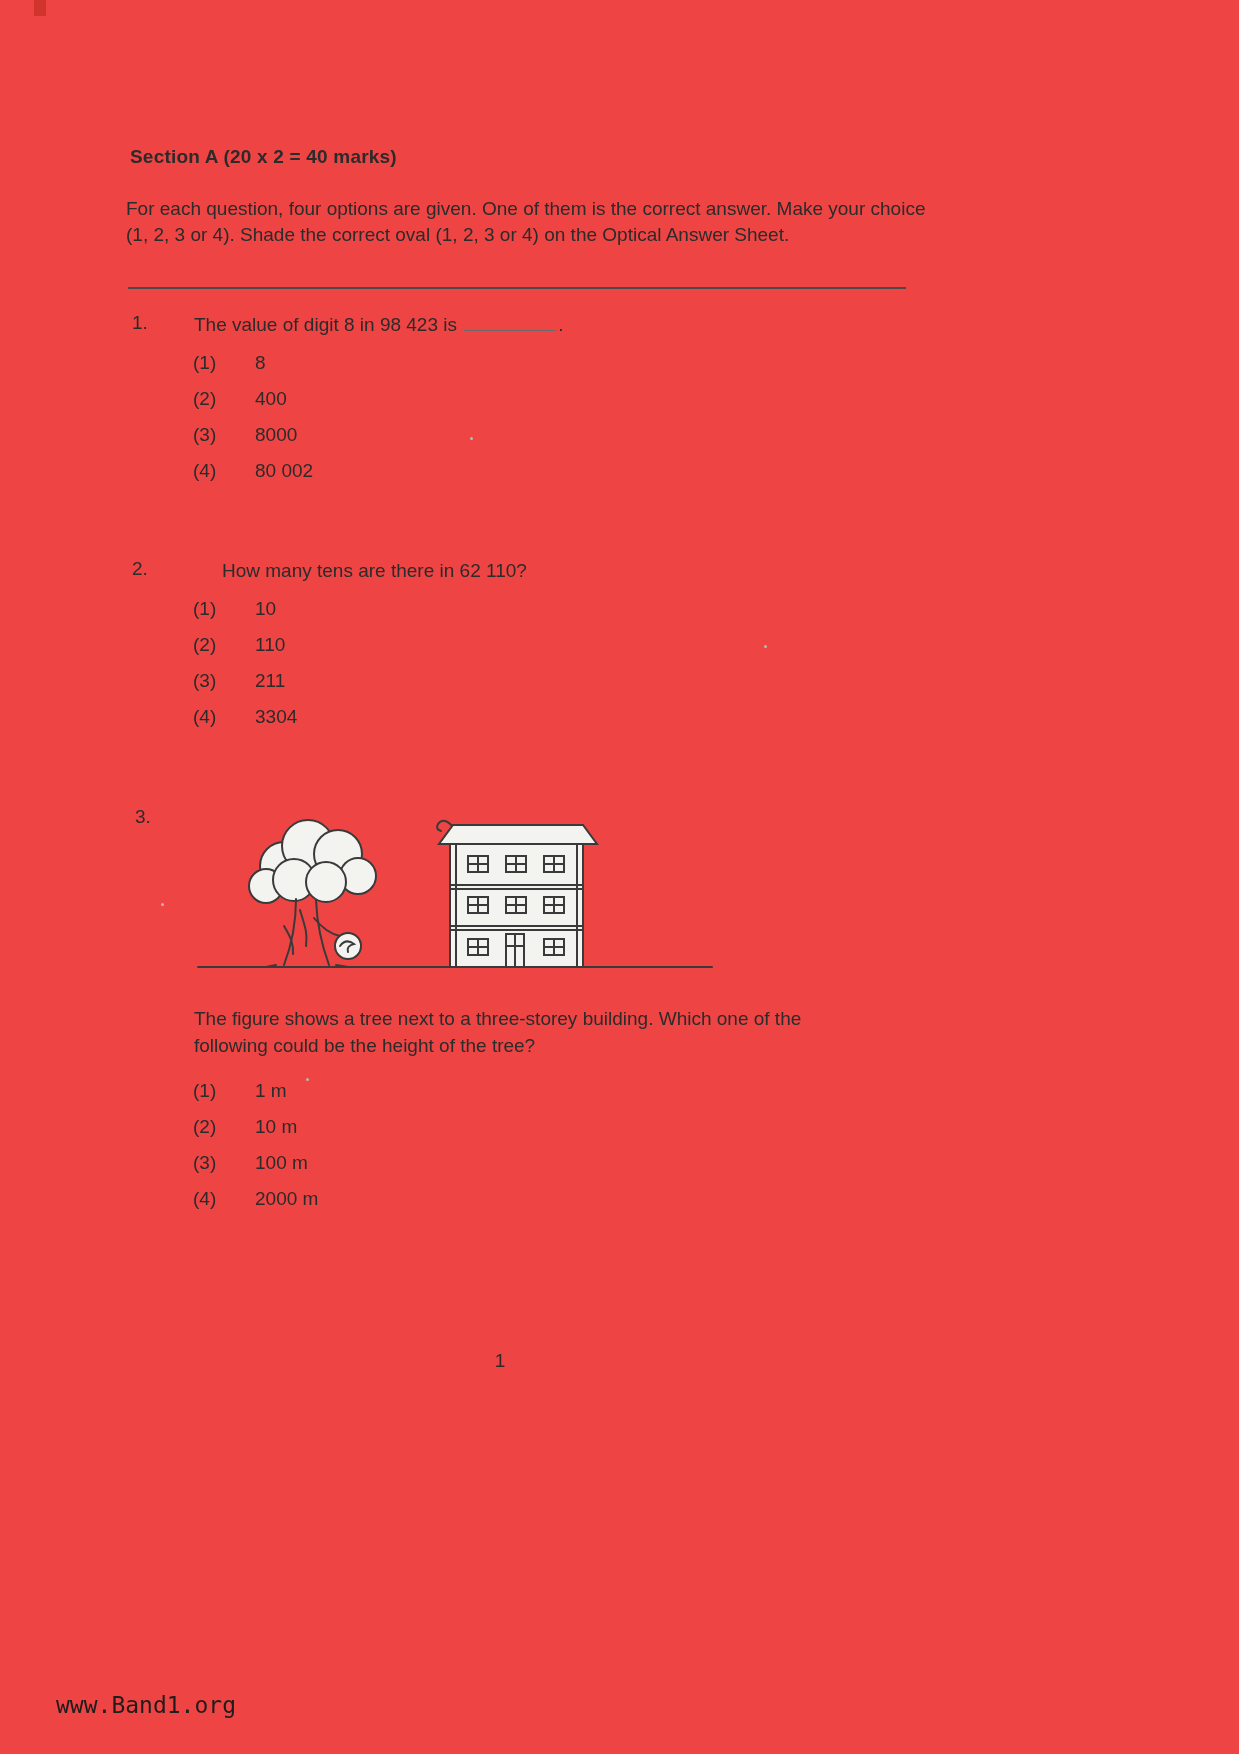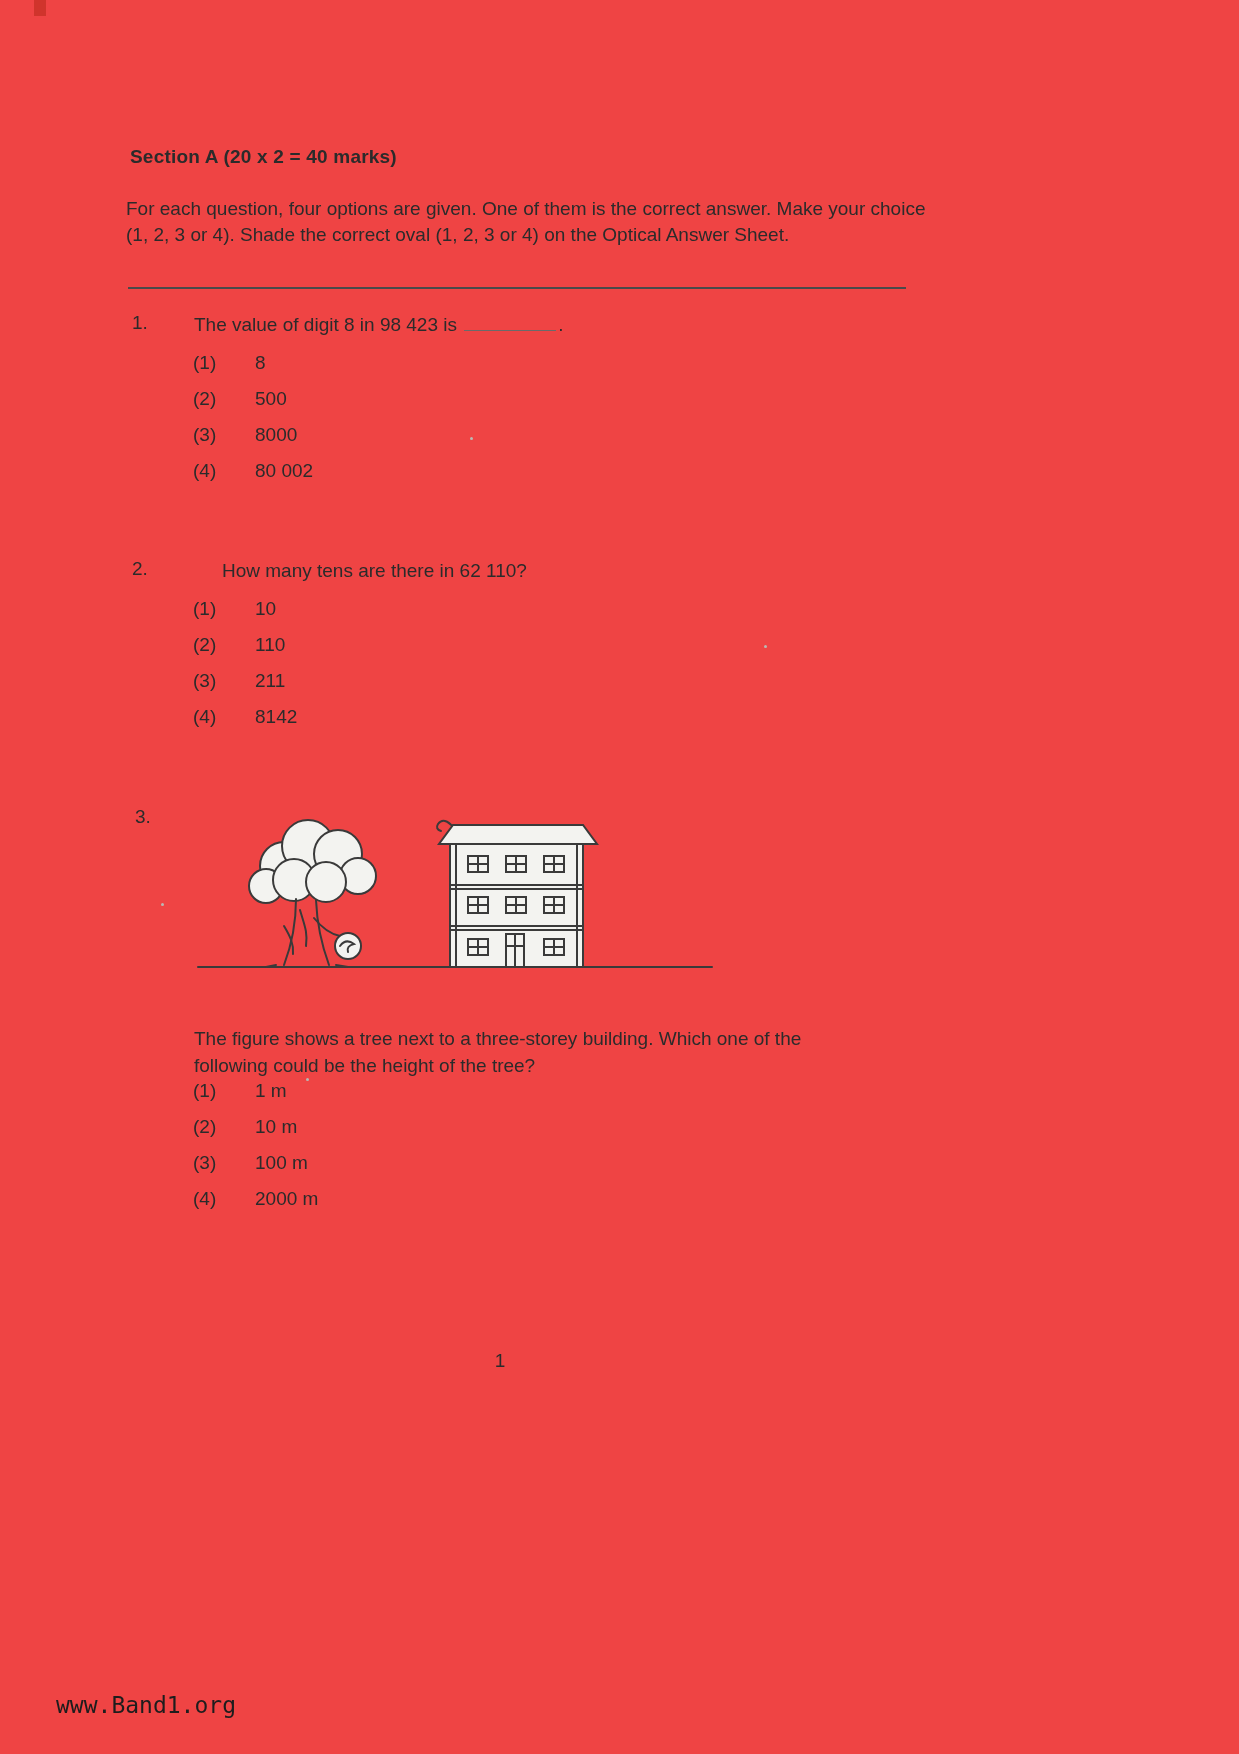--- a/index.html
+++ b/index.html
@@ -47,21 +47,21 @@
 
   <span class="qnum" style="left:132px;top:312px;">1.</span>
   <span class="qtext" style="left:194px;top:312px;"><span>The value of digit 8 in 98 423 is</span> <span class="blank"></span><span>.</span></span>
   <div class="options" style="left:193px;top:352px;">
     <div class="opt">
       <span class="opt-label">(1)</span>
       <span class="opt-value">8</span>
     </div>
     <div class="opt">
       <span class="opt-label">(2)</span>
-      <span class="opt-value">500</span>
+      <span class="opt-value">400</span>
     </div>
     <div class="opt">
       <span class="opt-label">(3)</span>
       <span class="opt-value">8000</span>
     </div>
     <div class="opt">
       <span class="opt-label">(4)</span>
       <span class="opt-value">80 002</span>
     </div>
   </div>
@@ -76,21 +76,21 @@
     <div class="opt">
       <span class="opt-label">(2)</span>
       <span class="opt-value">110</span>
     </div>
     <div class="opt">
       <span class="opt-label">(3)</span>
       <span class="opt-value">211</span>
     </div>
     <div class="opt">
       <span class="opt-label">(4)</span>
-      <span class="opt-value">8142</span>
+      <span class="opt-value">3304</span>
     </div>
   </div>
 
   <span class="qnum" style="left:135px;top:806px;">3.</span>
 
   <div class="figure">
     <svg width="520" height="172" viewBox="0 0 520 172">
       <g stroke="#3a3a3a" stroke-width="2" fill="none" stroke-linecap="round">
 
         <line x1="2" y1="161" x2="516" y2="161"></line>
@@ -165,21 +165,21 @@
             <line x1="319" y1="128" x2="319" y2="161"></line>
             <line x1="310" y1="140" x2="328" y2="140"></line>
           <rect x="348" y="133" width="20" height="16"></rect>
             <line x1="358" y1="133" x2="358" y2="149"></line>
             <line x1="348" y1="141" x2="368" y2="141"></line>
         </g>
       </g>
     </svg>
   </div>
 
-  <span class="qtext" style="left:194px;top:1006px;width:660px;margin-top:20px;">The figure shows a tree next to a three-storey building.  Which one of the following could be the height of the tree?</span>
+  <span class="qtext" style="left:194px;top:1006px;width:660px;">The figure shows a tree next to a three-storey building.  Which one of the following could be the height of the tree?</span>
   <div class="options" style="left:193px;top:1080px;">
     <div class="opt">
       <span class="opt-label">(1)</span>
       <span class="opt-value">1 m</span>
     </div>
     <div class="opt">
       <span class="opt-label">(2)</span>
       <span class="opt-value">10 m</span>
     </div>
     <div class="opt">

